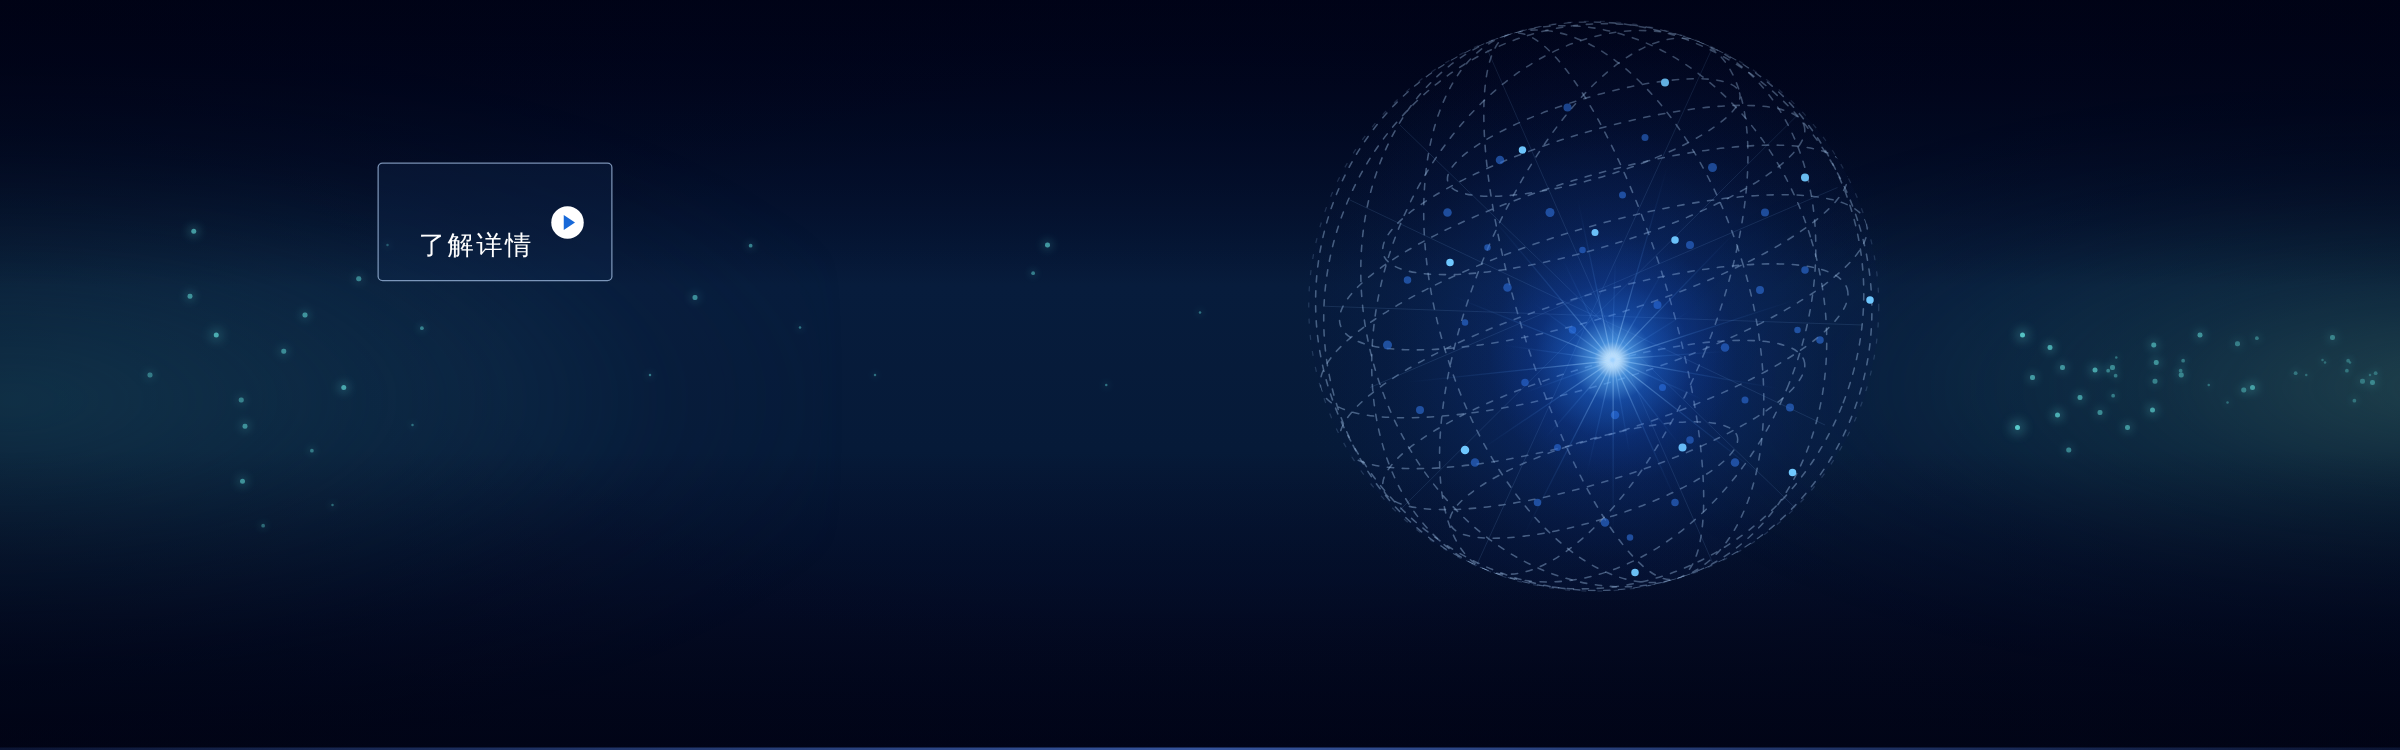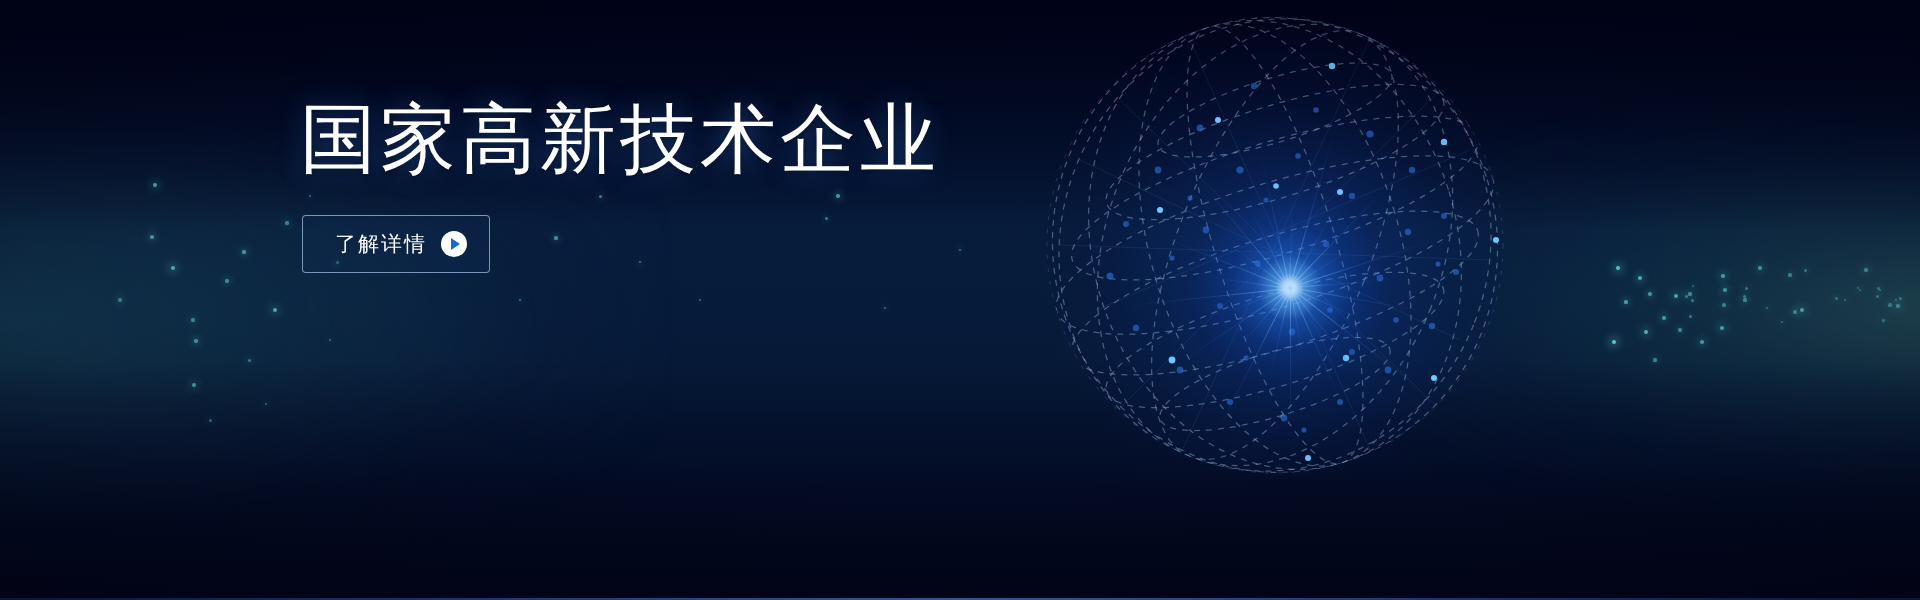--- a/index.html
+++ b/index.html
@@ -148,21 +148,21 @@
     min-width:188px;
     border:1px solid rgba(168,196,232,0.72);
     border-radius:4px;
     background:rgba(17,44,84,0.30);
     color:#ffffff;
     font-size:21px;
     letter-spacing:2px;
     text-decoration:none;
     cursor:pointer;
   }
-  .cta-label{white-space:nowrap;}
+  .cta-label{white-space:nowrap;margin-top:37px;}
   .play-icon{
     width:26px;height:26px;
     border-radius:50%;
     background:#ffffff;
     display:inline-flex;
     align-items:center;
     justify-content:center;
     flex:0 0 auto;
   }
   .play-icon i{
@@ -388,21 +388,20 @@
       <div class="particle" style="left: 1881.5px; top: 318.5px; width: 3px; height: 3px; background: rgb(95, 216, 216); opacity: 0.52; box-shadow: rgba(95, 216, 216, 0.235) 0px 0px 6px 1.8px;"></div>
       <div class="particle" style="left: 1894.6px; top: 298.6px; width: 2.8px; height: 2.8px; background: rgb(95, 216, 216); opacity: 0.46; box-shadow: rgba(95, 216, 216, 0.208) 0px 0px 5.6px 1.68px;"></div>
       <div class="particle" style="left: 1896.2px; top: 304.2px; width: 3.6px; height: 3.6px; background: rgb(95, 216, 216); opacity: 0.7; box-shadow: rgba(95, 216, 216, 0.314) 0px 0px 7.2px 2.16px;"></div>
       <div class="particle" style="left: 1898.5px; top: 296.5px; width: 3px; height: 3px; background: rgb(95, 216, 216); opacity: 0.52; box-shadow: rgba(95, 216, 216, 0.235) 0px 0px 6px 1.8px;"></div>
     </div>
 
   <div class="bg-vignette"></div>
   <div class="bottom-rule"></div>
 
   <div class="content">
-    <h1 class="headline">国家高新技术企业</h1>
 
 
     <a class="cta" href="#">
       <span class="cta-label">了解详情</span>
       <span class="play-icon">
           <i></i>
         </span>
     </a>
   </div>
 </div>

